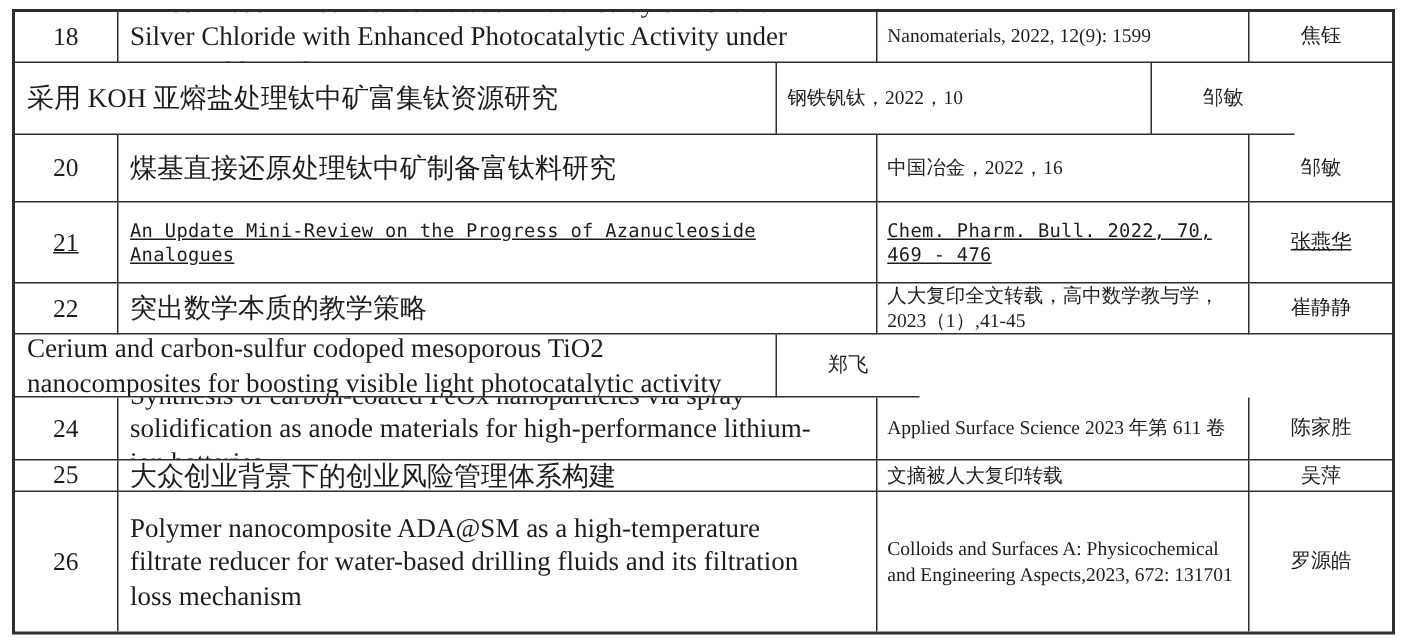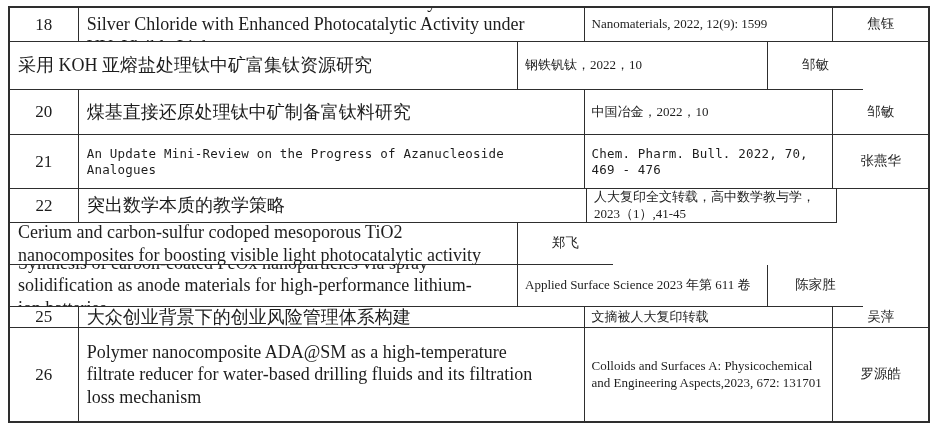--- a/index.html
+++ b/index.html
@@ -54,21 +54,21 @@
   .cell.author {
     width: 95px;
     border-right: none;
     align-items: center;
     font-size: 13.5px;
   }
   
   .r18 .cell { height: 34px; }
   .r19 .cell { height: 48px; }
   .r20 .cell { height: 45px; }
-  .r21 .cell { height: 54px; }
+  .r21 .cell { height: 54px; text-decoration: underline; }
   .r22 .cell { height: 34px; }
   .r23 .cell { height: 42px; }
   .r24 .cell { height: 42px; }
   .r25 .cell { height: 21px; }
   .r26 .cell { height: 93px; }
   
   .style-mono .title,
   .style-mono .journal {
     font-family: "DejaVu Sans Mono", monospace;
     font-size: 12.5px;
@@ -91,43 +91,45 @@
 
     <div class="row r19">
       <div class="cell title">采用 KOH 亚熔盐处理钛中矿富集钛资源研究</div>
       <div class="cell journal cjk-journal">钢铁钒钛，2022，10</div>
       <div class="cell author">邹敏</div>
     </div>
 
     <div class="row r20">
       <div class="cell num">20</div>
       <div class="cell title">煤基直接还原处理钛中矿制备富钛料研究</div>
-      <div class="cell journal cjk-journal">中国冶金，2022，10</div>
+      <div class="cell journal cjk-journal">中国冶金，2022，16</div>
       <div class="cell author">邹敏</div>
     </div>
 
     <div class="row r21 style-mono">
       <div class="cell num">21</div>
       <div class="cell title">An Update Mini-Review on the Progress of Azanucleoside Analogues</div>
       <div class="cell journal">Chem. Pharm. Bull. 2022, 70, 469 - 476</div>
       <div class="cell author">张燕华</div>
     </div>
 
     <div class="row r22">
       <div class="cell num">22</div>
       <div class="cell title">突出数学本质的教学策略</div>
       <div class="cell journal cjk-journal">人大复印全文转载，高中数学教与学，2023（1）,41-45</div>
+      <div class="cell author">崔静静</div>
     </div>
 
     <div class="row r23">
       <div class="cell title">Cerium and carbon-sulfur codoped mesoporous TiO2 nanocomposites for boosting visible light photocatalytic activity</div>
       <div class="cell author">郑飞</div>
     </div>
 
     <div class="row r24">
+      <div class="cell num">24</div>
       <div class="cell title">Synthesis of carbon-coated FeOx nanoparticles via spray solidification as anode materials for high-performance lithium-ion batteries</div>
       <div class="cell journal">Applied Surface Science 2023 年第 611 卷</div>
       <div class="cell author">陈家胜</div>
     </div>
 
     <div class="row r25">
       <div class="cell num">25</div>
       <div class="cell title">大众创业背景下的创业风险管理体系构建</div>
       <div class="cell journal cjk-journal">文摘被人大复印转载</div>
       <div class="cell author">吴萍</div>

